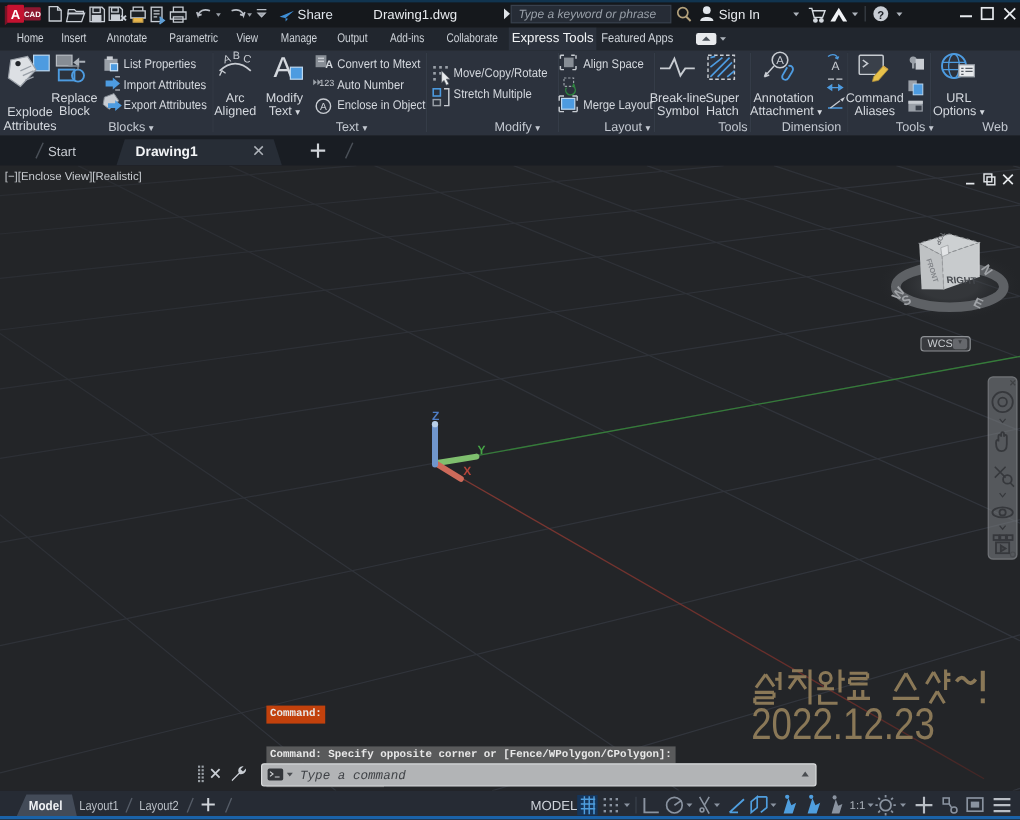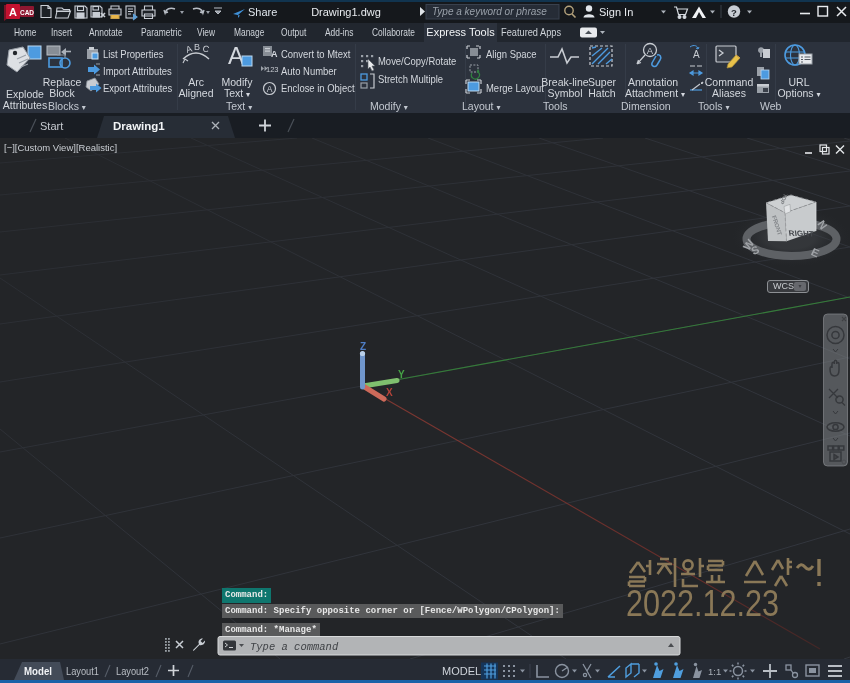--- a/index.html
+++ b/index.html
@@ -6,21 +6,21 @@
 html,body { width:850px; height:683px; overflow:hidden; background:#232528; font-family:"Liberation Sans", sans-serif; }
 #app { position:relative; width:850px; height:683px; }
 .abs { position:absolute; }
 
 #titlebar { position:absolute; left:0; top:0; width:850px; height:23px; background:#15181c; }
 #topedge { position:absolute; left:0; top:0; width:850px; height:2px; background:#11344f; }
 #menurow { position:absolute; left:0; top:23px; width:850px; height:19px; background:#21262e; }
 .mtab { position:absolute; top:23px; height:19px; line-height:19px; color:#ced3d9; font-size:10.5px; transform:scaleX(0.8); transform-origin:left center; }
 #ribbon { position:absolute; left:0; top:42px; width:850px; height:71px; background:#2c323d; }
 .rsep { position:absolute; top:44px; width:1px; height:66px; background:#232831; border-right:1px solid #353c48; }
-.plabel { position:absolute; top:100px; height:12px; line-height:12px; font-size:10.5px; color:#c3c8d0; text-align:left; }
+.plabel { position:absolute; top:100px; height:12px; line-height:12px; font-size:10.5px; color:#c3c8d0; text-align:right; }
 .biglabel { position:absolute; font-size:10.5px; color:#d4d8de; text-align:center; line-height:11px; }
 .smalltext { position:absolute; font-size:10.5px; color:#d4d8de; line-height:12px; transform:scaleX(0.9); transform-origin:left center; }
 
 #filetabs { position:absolute; left:0; top:113px; width:850px; height:25px; background:#191d23; }
 
 #canvas { position:absolute; left:0; top:138px; width:850px; height:521px; background:#232528; overflow:hidden; }
 
 #statusbar { position:absolute; left:0; top:659px; width:850px; height:24px; background:#262b34; }
 #bluebottom { position:absolute; left:0; top:680px; width:850px; height:3px; background:#1a62a8; }
 .mono { font-family:"Liberation Mono", monospace; }
@@ -357,21 +357,21 @@
         <line x1="0" y1="314" x2="850" y2="159"></line>
         <line x1="0" y1="244" x2="850" y2="109"></line>
         <line x1="0" y1="186" x2="850" y2="68"></line>
         <line x1="0" y1="137" x2="850" y2="33"></line>
         <line x1="0" y1="94" x2="850" y2="3"></line>
         <line x1="0" y1="57" x2="603" y2="0"></line>
         <line x1="0" y1="25" x2="297" y2="0"></line>
       </g>
     </svg>
 
-  <div class="abs" style="left:4px;top:142px;font-size:9.5px;color:#c9cdd2">[−][Custom View][Realistic]</div>
+  <div class="abs" style="left:4px;top:142px;font-size:9.5px;color:#c9cdd2">[−][Enclose View][Realistic]</div>
   <svg class="abs" style="left:798px;top:143px" width="50" height="14" viewBox="0 0 50 14">
     <path d="M7 10 h7" stroke="#e4e7ea" stroke-width="1.6"></path>
     <rect x="24.5" y="4.5" width="6.5" height="6.5" fill="none" stroke="#e4e7ea" stroke-width="1.2"></rect>
     <rect x="22" y="2" width="6.5" height="6.5" fill="none" stroke="#e4e7ea" stroke-width="1.2"></rect>
     <path d="M38 2.5 l8 8 M46 2.5 l-8 8" stroke="#e4e7ea" stroke-width="1.4"></path>
   </svg>
 
   <svg class="abs" style="left:0;top:138px" width="850" height="521" viewBox="0 0 850 521">
     <defs>
       <linearGradient id="redfade" x1="0" y1="0" x2="1" y2="0">
@@ -466,21 +466,21 @@
 
       <path d="M216 9 L210 19 M216 9 L221 18 M226 7 V24 M226 11 h4 M226 16 h4 M219 25 l-6 10 M219 25 l6 10"></path>
 
       <path d="M235 17 q4 -6 8 -1 q4 5 8 -1" stroke-width="3"></path>
       <path d="M257 8 V25 M257 31 v4" stroke-width="3.4"></path>
     </g>
     <text x="66" y="68" font-size="37" fill="#8a7857" font-family="Liberation Sans" textLength="153" lengthAdjust="spacingAndGlyphs">2022.12.23</text>
   </svg>
 
   <div class="abs mono" style="left:222px;top:588px;font-size:9px;font-weight:bold;line-height:12.5px">
-    <span style="background:#0f766e;color:#e8e8e8;padding:1px 3px;display:inline-block;margin-bottom:1px">Command:</span><br>
+    <span style="background:#c2410c;color:#e8e8e8;padding:1px 3px;display:inline-block;margin-bottom:19px">Command:</span><br>
     <span style="background:#595a5b;color:#e8e8e8;padding:1px 3px;display:inline-block;margin-bottom:5px">Command: Specify opposite corner or [Fence/WPolygon/CPolygon]:</span><br>
     <span style="background:#595a5b;color:#e8e8e8;padding:1px 3px;display:inline-block">Command: *Manage*</span>
   </div>
 
   <svg class="abs" style="left:160px;top:634px" width="530" height="24" viewBox="0 0 530 24">
     <g fill="#9aa0a6">
       <rect x="5" y="4" width="1.8" height="1.8"></rect>
         <rect x="8" y="4" width="1.8" height="1.8"></rect>
       <rect x="5" y="7" width="1.8" height="1.8"></rect>
         <rect x="8" y="7" width="1.8" height="1.8"></rect>

